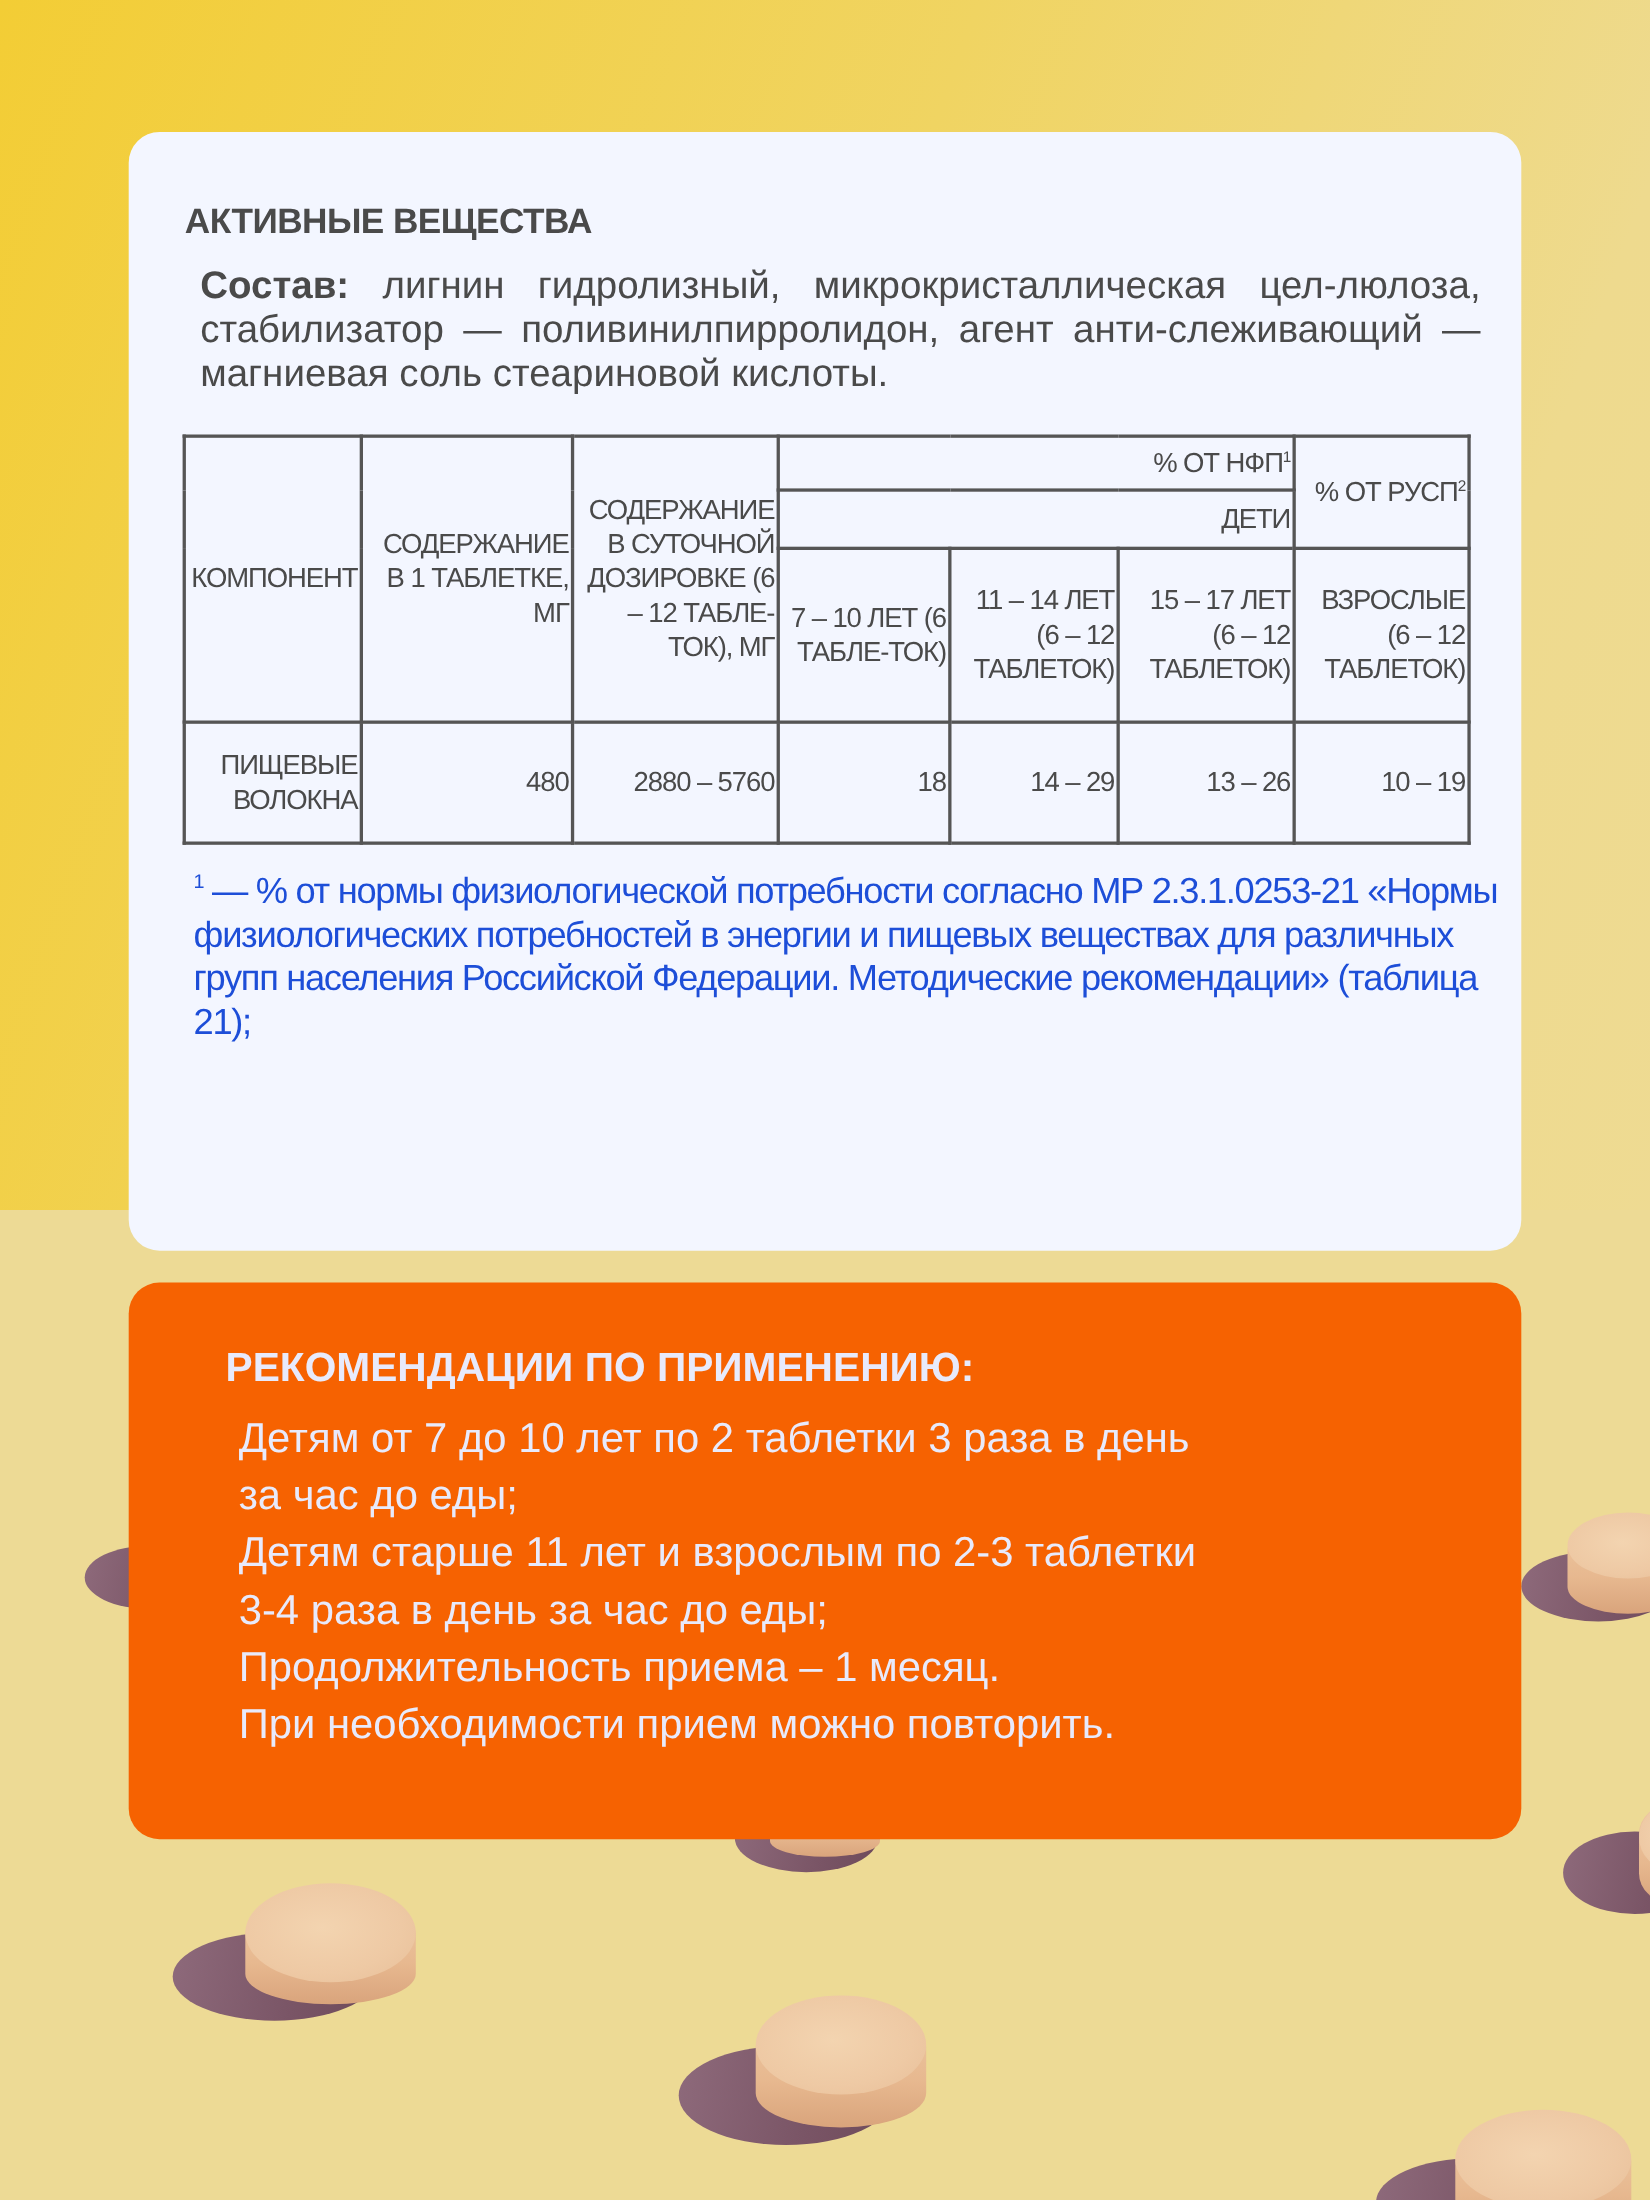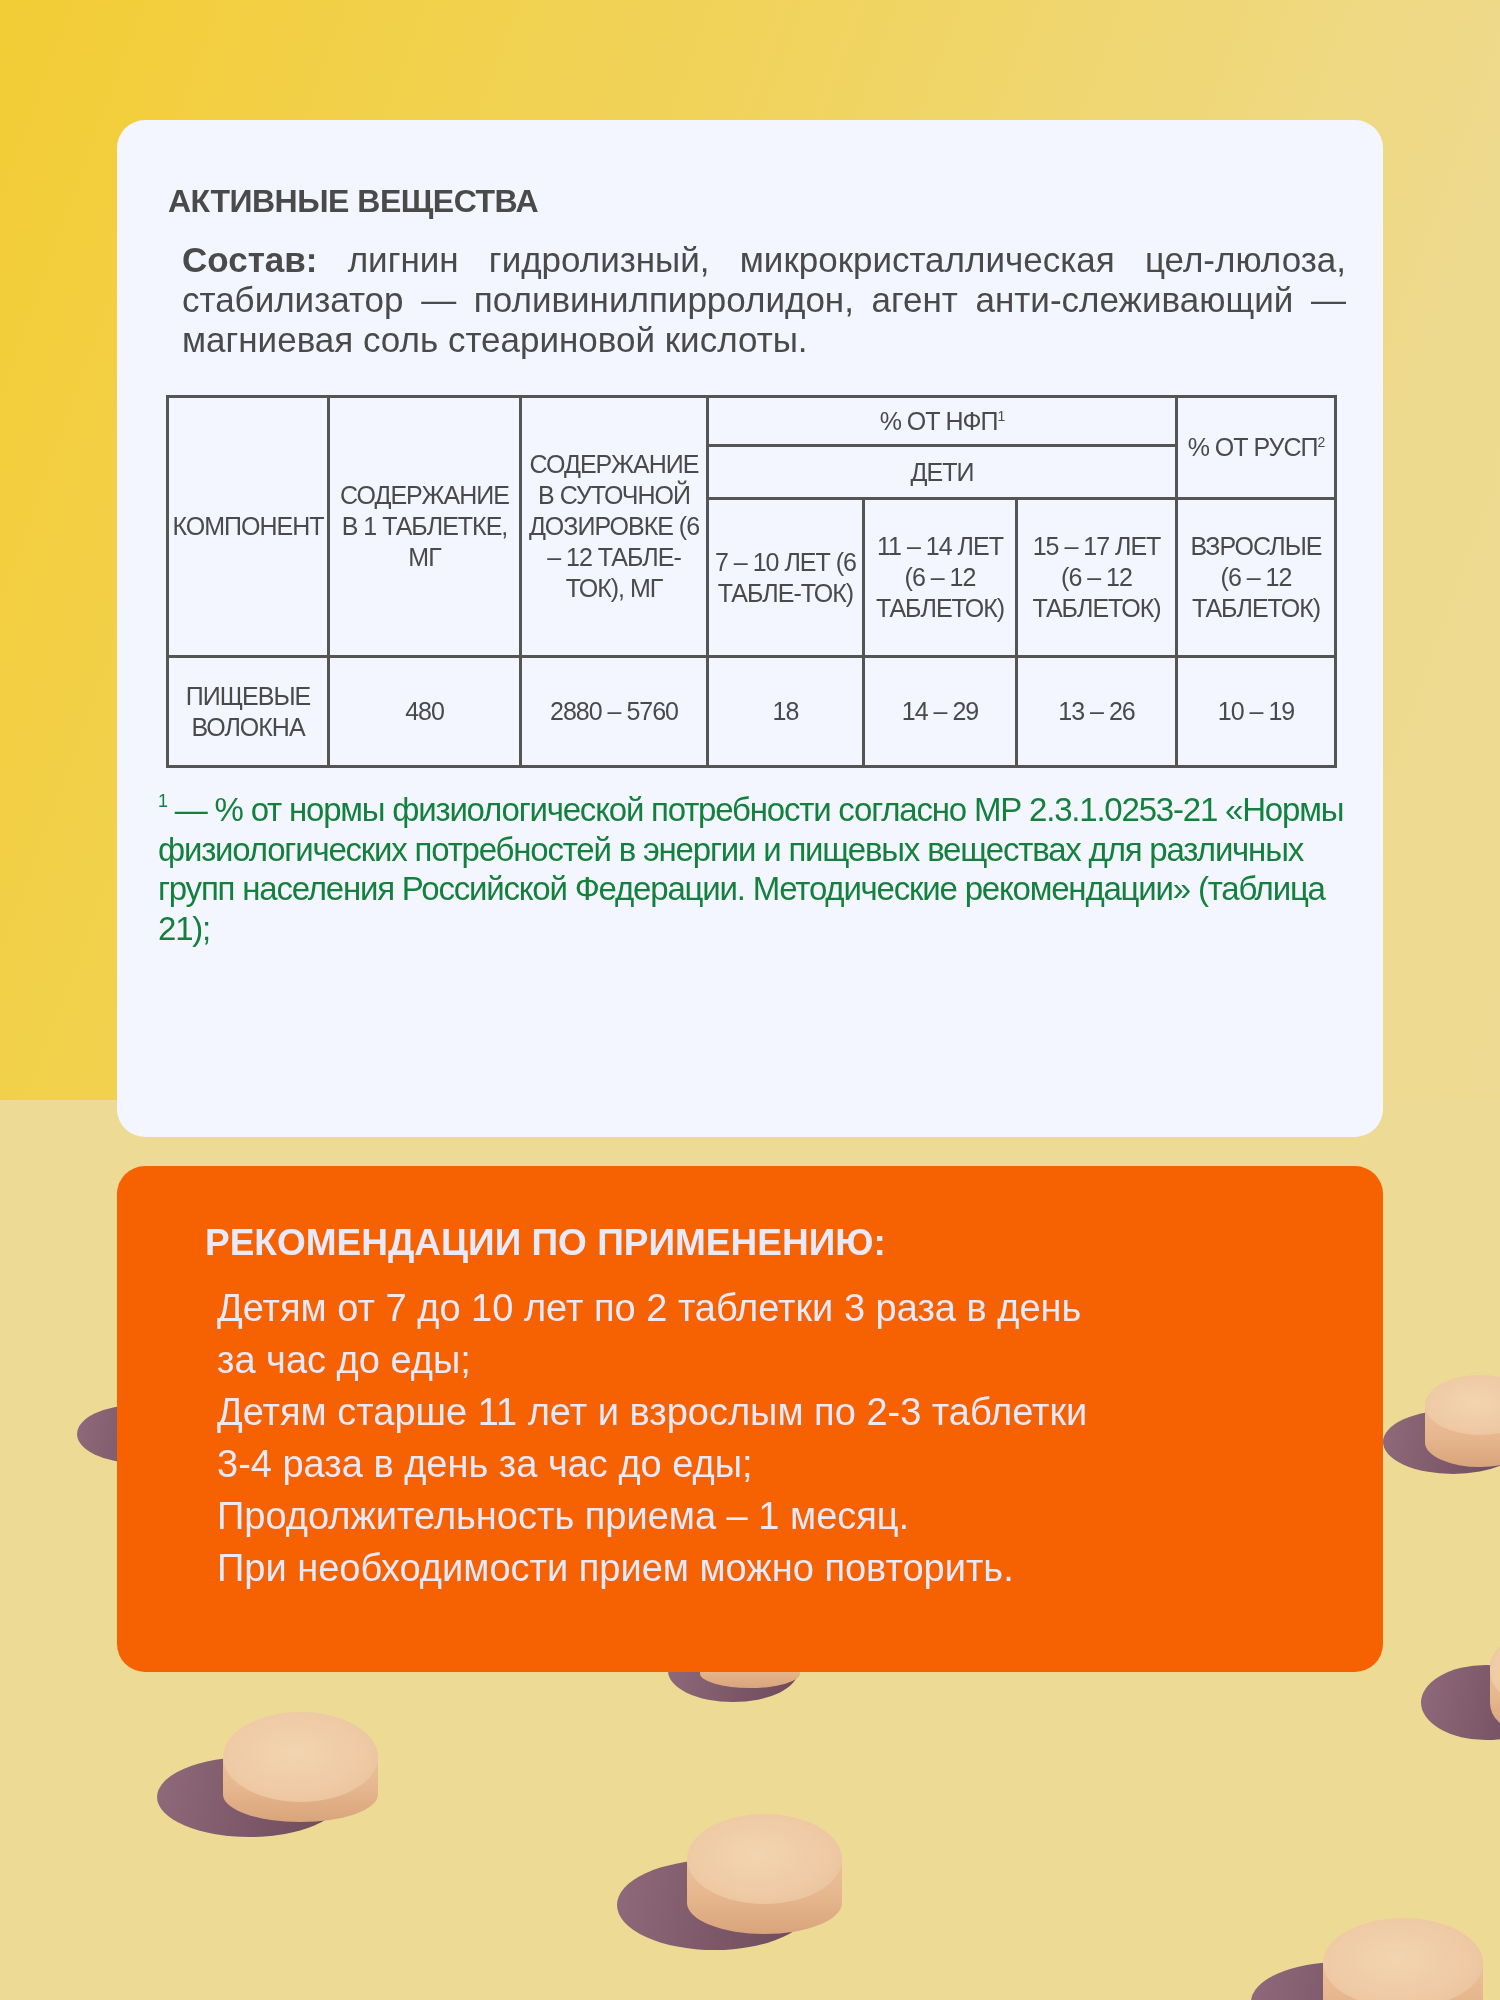--- a/index.html
+++ b/index.html
@@ -44,28 +44,28 @@
   }
   .composition .lbl { font-weight: bold; }
 
   table.nutri {
     position: absolute; left: 166px; top: 395px; width: 1168px; height: 371px;
     border-collapse: collapse; table-layout: fixed;
     color: #4A4A4A; font-size: 25px; line-height: 31px;
     letter-spacing: -1px;
   }
   table.nutri td {
-    border: 3px solid #555555; text-align: center; vertical-align: middle;
+    border: 3px solid #555555; text-align: right; vertical-align: middle;
     padding: 0 2px; font-weight: normal;
   }
   table.nutri sup { font-size: 14px; vertical-align: 9px; line-height: 0; }
 
   .footnotes {
-    position: absolute; left: 158px; top: 790px; width: 1190px;
-    font-size: 33px; line-height: 39.5px; color: #15803d; letter-spacing: -1.2px;
+    position: absolute; left: 176px; top: 790px; width: 1190px;
+    font-size: 33px; line-height: 39.5px; color: #1d4ed8; letter-spacing: -1.2px;
   }
   .footnotes p { margin: 0; }
   .footnotes sup { font-size: 18px; vertical-align: 14px; line-height: 0; }
 
   .card-orange {
     position: absolute; left: 117px; top: 1166px; width: 1266px; height: 506px;
     background: #F66201; border-radius: 28px;
   }
   .rec-title {
     position: absolute; left: 205px; top: 1222px;

